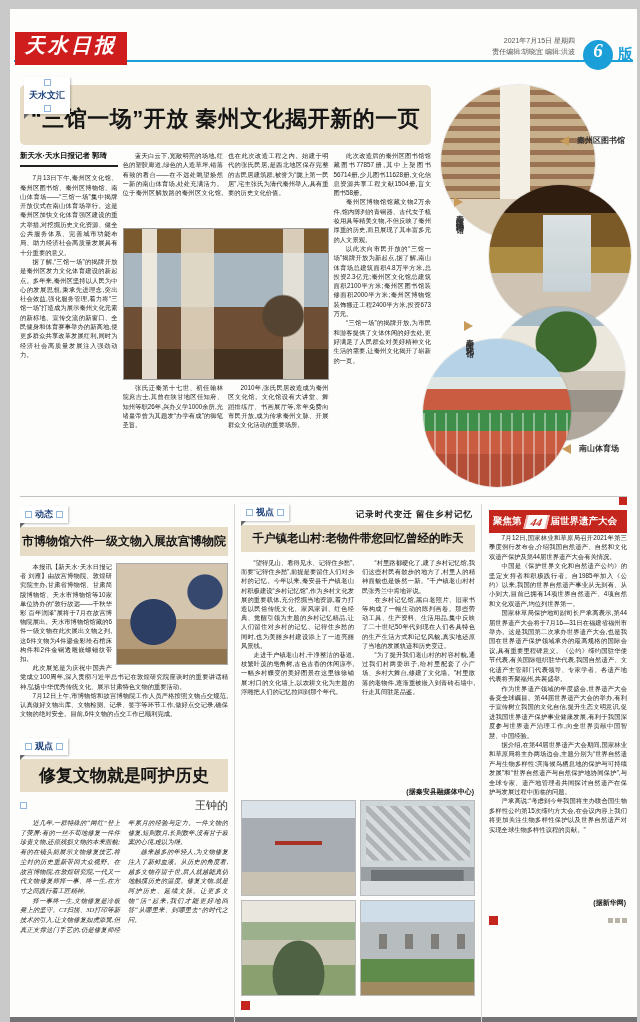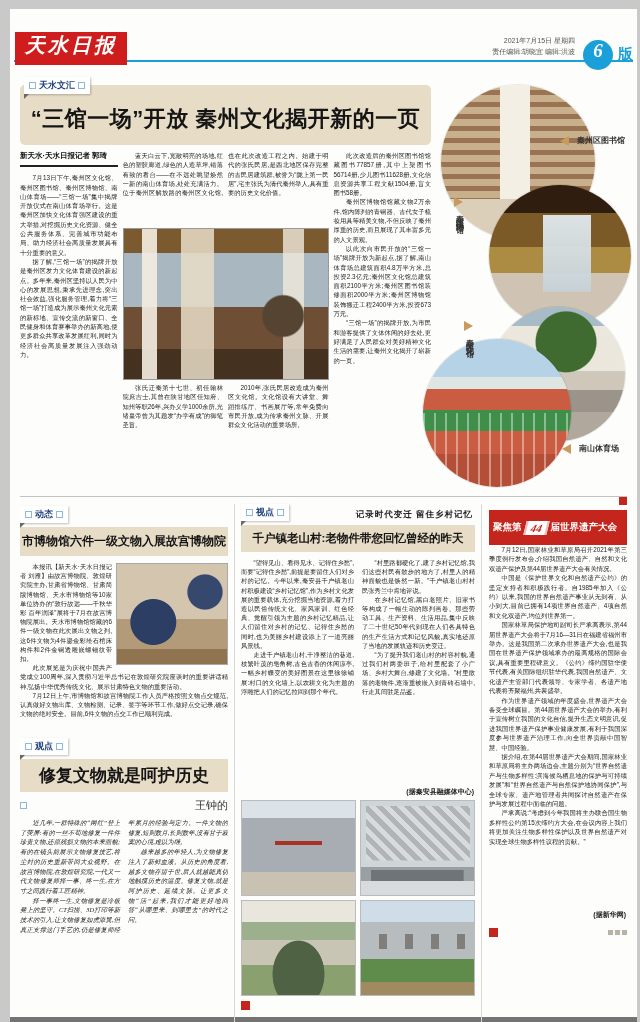--- a/index.html
+++ b/index.html
@@ -46,21 +46,21 @@
   }
   .sq{width:5px;height:5px;border:1px solid #8fb7dd;display:inline-block;background:#fff;}
   .fold{position:absolute;left:0;bottom:-5px;width:0;height:0;border-top:5px solid #6a6a6a;border-right:5px solid transparent;}
 
   
   .lead{position:relative;margin:2px 10px 0 10px;height:402px;}
   .lead-left{margin-right:196px;}
   .lead-headbox{
     position:relative;background:#e7dcc6;border-radius:5px;height:60px;margin-top:10px;
   }
-  .lead-headbox .sec-label{position:absolute;left:4px;top:-8px;}
+  .lead-headbox .sec-label{position:absolute;left:4px;top:-8px;flex-direction:column;}
   .lead-headline{
     text-align:center;font-weight:bold;color:#151515;font-size:22px;line-height:68px;
     letter-spacing:0.5px;font-family:"Liberation Sans",sans-serif;white-space:nowrap;
   }
   .lead-body{display:flex;gap:5px;margin-top:6px;height:318px;overflow:hidden;}
   .lcol{width:102px;font-size:6.3px;line-height:9.3px;text-align:justify;color:#222;}
   .lmid{width:208px;}
   .lmid-top{column-count:2;column-gap:5px;height:74px;overflow:hidden;font-size:6.3px;line-height:9.3px;text-align:justify;color:#222;}
   .lmid-bottom{column-count:2;column-gap:5px;height:80px;overflow:hidden;font-size:6.3px;line-height:9.3px;text-align:justify;color:#222;}
   .byline{font-size:7.5px;font-weight:bold;color:#111;border-bottom:2px solid #222;padding-bottom:5px;margin-bottom:6px;white-space:nowrap;}
@@ -150,21 +150,21 @@
       radial-gradient(ellipse at 50% 78%, #4f6244 0 32%, rgba(0,0,0,0) 33%),
       linear-gradient(180deg,#e9e6dd 0 22%, #9db08e 22% 42%, #c9c5b4 42% 68%, #8aa06f 68%);}
   .g4{background:
       repeating-linear-gradient(90deg, rgba(0,0,0,0) 0 18px, rgba(62,52,40,.45) 18px 26px) 0 42%/100% 16% no-repeat,
       linear-gradient(180deg,#cfdde8 0 22%, #b7bcbe 22% 62%, #5f8c4b 62% 86%, #a08a62 86%);}
   .endsq{width:9px;height:9px;background:#c4261d;margin-top:5px;}
 
   
   .focus-banner{
     display:flex;align-items:center;background:#c4261d;color:#fff;height:23px;
-    font-weight:bold;font-size:9.5px;padding:6px 4px;gap:3px;margin-top:6px;white-space:nowrap;
+    font-weight:bold;font-size:9.5px;padding:0 4px;gap:3px;margin-top:6px;white-space:nowrap;
   }
   .focus-badge{
     background:#fff;color:#c4261d;transform:skewX(-14deg);
     padding:1px 4px;font:italic bold 11px "Liberation Serif",serif;border-left:2px solid #f2b8b4;border-right:2px solid #f2b8b4;
   }
   .focus-headbox{
     background:#e7dcc6;text-align:center;font-weight:bold;color:#151515;
     font-size:9.5px;line-height:17px;padding:9px 2px;margin:12px 0 9px;
   }
   .focus-body{height:362px;overflow:hidden;font-size:6.3px;line-height:9.4px;text-align:justify;color:#222;}

